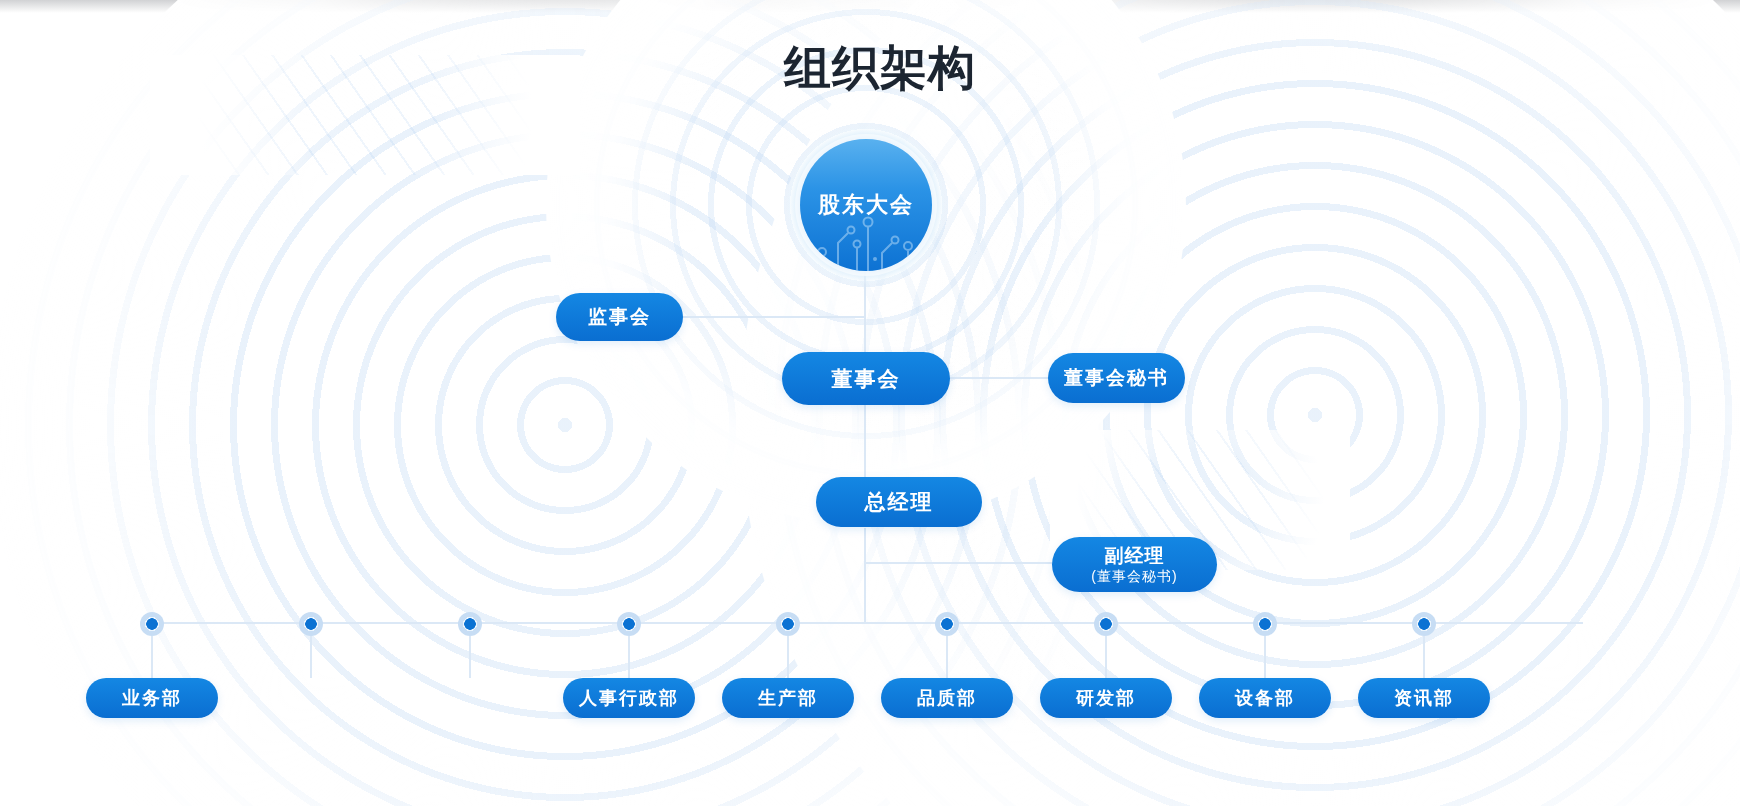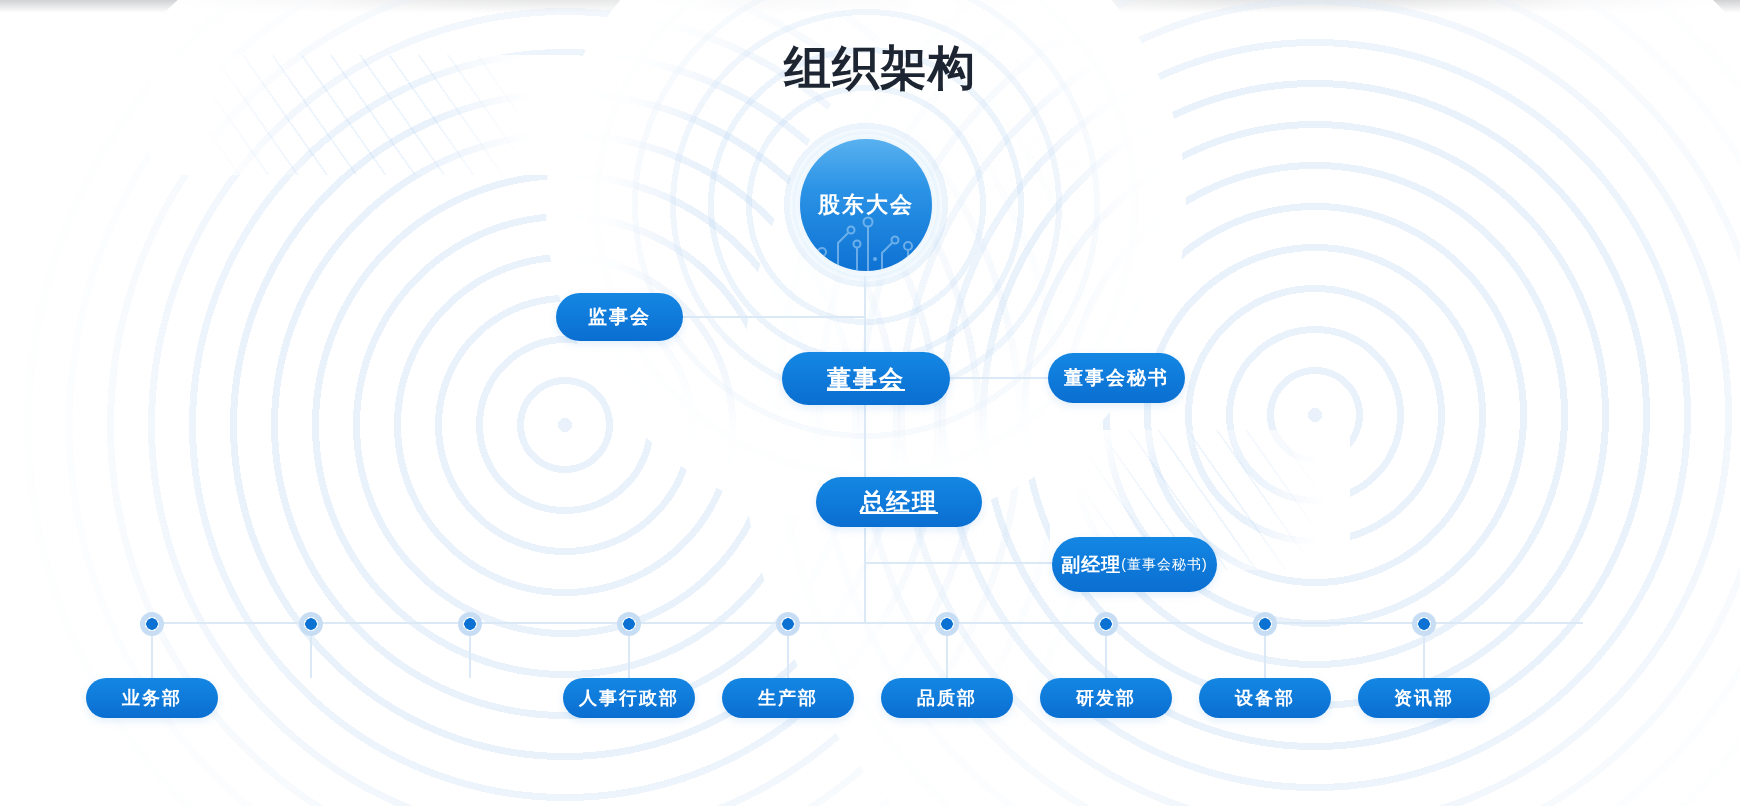--- a/index.html
+++ b/index.html
@@ -45,23 +45,23 @@
     display:flex;align-items:center;justify-content:center;overflow:hidden;
     box-shadow:0 0 0 5px rgba(255,255,255,0.55);}
   .root-circle .circuit{position:absolute;left:0;bottom:-2px;opacity:0.5;}
   .root-label{position:relative;color:#ffffff;font-size:22px;font-weight:bold;letter-spacing:2px;z-index:3;}
 
   
   .pill{position:absolute;z-index:2;border-radius:28px;color:#ffffff;font-weight:bold;
     background:linear-gradient(180deg,#1487e3 0%,#0a6ed1 100%);
     display:flex;align-items:center;justify-content:center;text-align:center;
     letter-spacing:2px;box-shadow:0 3px 8px rgba(12,112,210,0.12);}
-  .pill.big{font-size:24px;text-decoration:underline;}
+  .pill.big{font-size:21px;}
   .pill.small{font-size:19px;}
-  .pill.two-line{line-height:1.25;letter-spacing:1px;}
+  .pill.two-line{flex-direction:column;line-height:1.25;letter-spacing:1px;}
   .pill .pl{font-size:19px;font-weight:bold;}
   .pill .ps{font-size:14px;font-weight:normal;}
 
   
   .dept{position:absolute;top:612px;width:132px;height:116px;z-index:2;}
   .dept .dot{position:absolute;left:50%;top:0;width:24px;height:24px;margin-left:-12px;border-radius:50%;
     background:radial-gradient(circle,#0b72d3 0 5.5px, #ecf5fd 6px 7px, #c7ddf4 7px 12px);}
   .dept .drop{position:absolute;left:50%;top:24px;width:2px;height:42px;margin-left:-1px;background:#dbe8f6;}
   .dept .pill{left:0;top:66px;width:132px;height:40px;font-size:18px;}
 </style>

